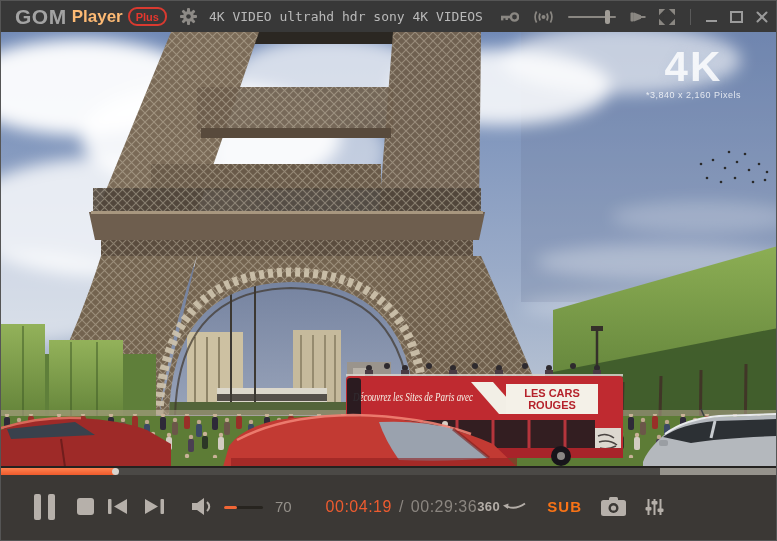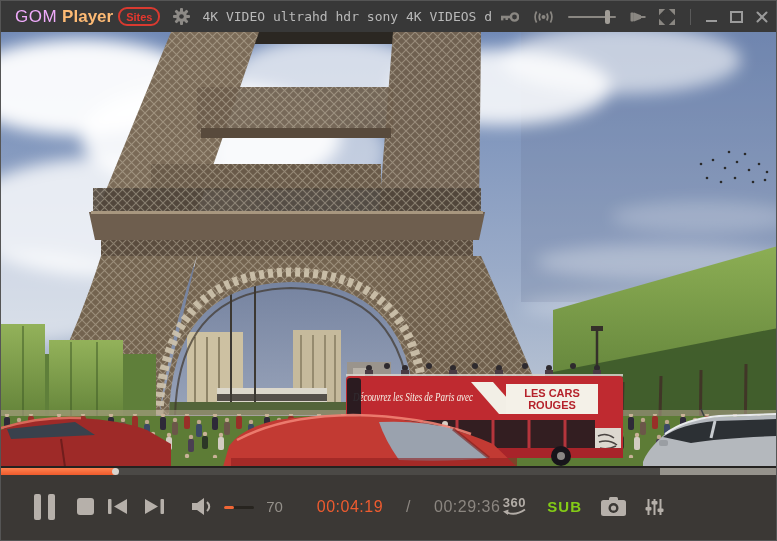--- a/index.html
+++ b/index.html
@@ -5,21 +5,21 @@
   html,body{margin:0;padding:0;background:#1e1e1e;}
   .window{
     position:relative;width:777px;height:541px;box-sizing:border-box;
     background:#383838;overflow:hidden;
     font-family:"Liberation Sans",sans-serif;
     border:1px solid #555;
   }
   
   .titlebar{height:31px;display:flex;align-items:center;padding:0 8px 0 14px;background:#383838;}
   .logo{display:flex;align-items:center;gap:5px;flex:0 0 auto;}
-  .logo .gom{font-size:17px;font-weight:normal;color:#f0abfc;letter-spacing:.5px;}
+  .logo .gom{font-size:21px;font-weight:bold;color:#a3a3a3;letter-spacing:.5px;}
   .logo .player{font-size:17px;font-weight:bold;color:#fdba74;}
   .plus-badge{color:#e5372e;border:2px solid #d93a30;border-radius:9px;font-size:11px;font-weight:bold;
     padding:0 6px;line-height:14px;height:15px;display:flex;align-items:center;}
   .gear{margin-left:13px;flex:0 0 auto;}
   .win-title{margin-left:12px;flex:1 1 auto;overflow:hidden;white-space:nowrap;
     font-family:"DejaVu Sans Mono",monospace;font-size:13px;color:#b9b9b9;}
   .tb-icons{display:flex;align-items:center;gap:13px;flex:0 0 auto;margin-left:8px;}
   .tb-btn{display:flex;align-items:center;justify-content:center;cursor:pointer;}
   .tb-slider{position:relative;width:48px;height:14px;}
   .tb-slider .track{position:absolute;left:0;right:0;top:6px;height:2px;background:#8a8782;border-radius:1px;}
@@ -43,39 +43,39 @@
   .progress .handle{position:absolute;top:0;width:7px;height:7px;border-radius:50%;background:#d9d5cf;}
   .controls-row{flex:1;display:flex;align-items:center;padding:0 0 2px 33px;}
   .cbtn{display:flex;align-items:center;justify-content:center;cursor:pointer;color:#b3ada7;}
   .pause-bars{display:flex;gap:7px;}
   .pause-bars i{display:block;width:7px;height:26px;background:#b6b0aa;border-radius:2px;}
   .stop-sq{width:17px;height:17px;background:#b6b0aa;border-radius:3px;}
   .vol-slider{position:relative;width:62px;height:12px;margin-left:10px;cursor:pointer;}
   .vol-slider .vtrack{position:absolute;left:0;right:0;top:5px;height:3px;background:#27241f;border-radius:2px;}
   .vol-slider .vfill{position:absolute;left:0;top:5px;height:3px;background:#f06636;border-radius:2px;}
   .vol-num{margin-left:12px;font-size:15px;color:#94908a;}
-  .time{display:flex;align-items:flex-start;gap:23px;margin-left:34px;font-size:16px;letter-spacing:.5px;}
+  .time{display:flex;align-items:flex-start;gap:7px;margin-left:34px;font-size:16px;letter-spacing:.5px;}
   .time .cur{color:#ee5b2f;}
   .time .sep,.time .tot{color:#8b8680;}
   .right-tools{margin-left:auto;display:flex;align-items:center;gap:19px;padding-right:112px;}
-  .btn-360{display:flex;flex-direction:column;align-items:center;line-height:11px;}
+  .btn-360{display:flex;flex-direction:row;align-items:center;line-height:11px;}
   .btn-360 .t{font-size:13px;font-weight:bold;color:#b3ada7;letter-spacing:.5px;}
-  .sub-label{font-size:15px;font-weight:bold;color:#84cc16;letter-spacing:1px;}
+  .sub-label{font-size:15px;font-weight:bold;color:#f97316;letter-spacing:1px;}
   .mlp{margin-left:22px;} .mls{margin-left:14px;} .mlm{margin-left:27px;}
 </style>
 </head>
 <body>
 
 <div class="window">
 
   <div class="titlebar">
     <div class="logo">
       <span class="gom">GOM</span>
       <span class="player">Player</span>
-      <span class="plus-badge">Sites</span>
+      <span class="plus-badge">Plus</span>
     </div>
     <span class="gear tb-btn">
       <svg width="17" height="17" viewBox="0 0 17 17">
         <g fill="#8d8a86">
           <rect x="7" y="0" width="3" height="17" rx="1"></rect>
           <rect x="0" y="7" width="17" height="3" rx="1"></rect>
           <rect x="7" y="0" width="3" height="17" rx="1" transform="rotate(45 8.5 8.5)"></rect>
           <rect x="7" y="0" width="3" height="17" rx="1" transform="rotate(-45 8.5 8.5)"></rect>
           <circle cx="8.5" cy="8.5" r="5.4"></circle>
         </g>
@@ -388,20 +388,24 @@
           <path d="M642,435 L642,430 Q646,418 664,402 Q682,388 716,385 L777,383 L777,435 Z" fill="#b4b8bd"></path>
           <path d="M664,402 Q684,387 718,384 L777,382" fill="none" stroke="#e8eaec" stroke-width="2"></path>
           <path d="M662,405 Q680,392 714,389 L777,387 L777,404 Q720,406 690,411 Z" fill="#2c3034"></path>
           <line x1="714" y1="389" x2="710" y2="406" stroke="#c8ccd0" stroke-width="3"></line>
           <rect x="658" y="408" width="9" height="6" rx="2" fill="#9a9ea3"></rect>
           <line x1="700" y1="377" x2="703" y2="384" stroke="#3a3e42" stroke-width="1.5"></line>
         </g>
       </g>
     </svg>
 
+    <div class="watermark">
+      <div class="wm-4k">4K</div>
+      <div class="wm-res">*3,840 x 2,160 Pixels</div>
+    </div>
   </div>
 
   <div class="controls">
     <div class="progress-gap"></div>
     <div class="progress">
       <div class="buffer" style="left: 85%; width: 15%;"></div>
       <div class="fill" style="width: 14.7%;"></div>
       <div class="handle" style="left: calc(14.7% - 3px);"></div>
     </div>
     <div class="controls-row">

